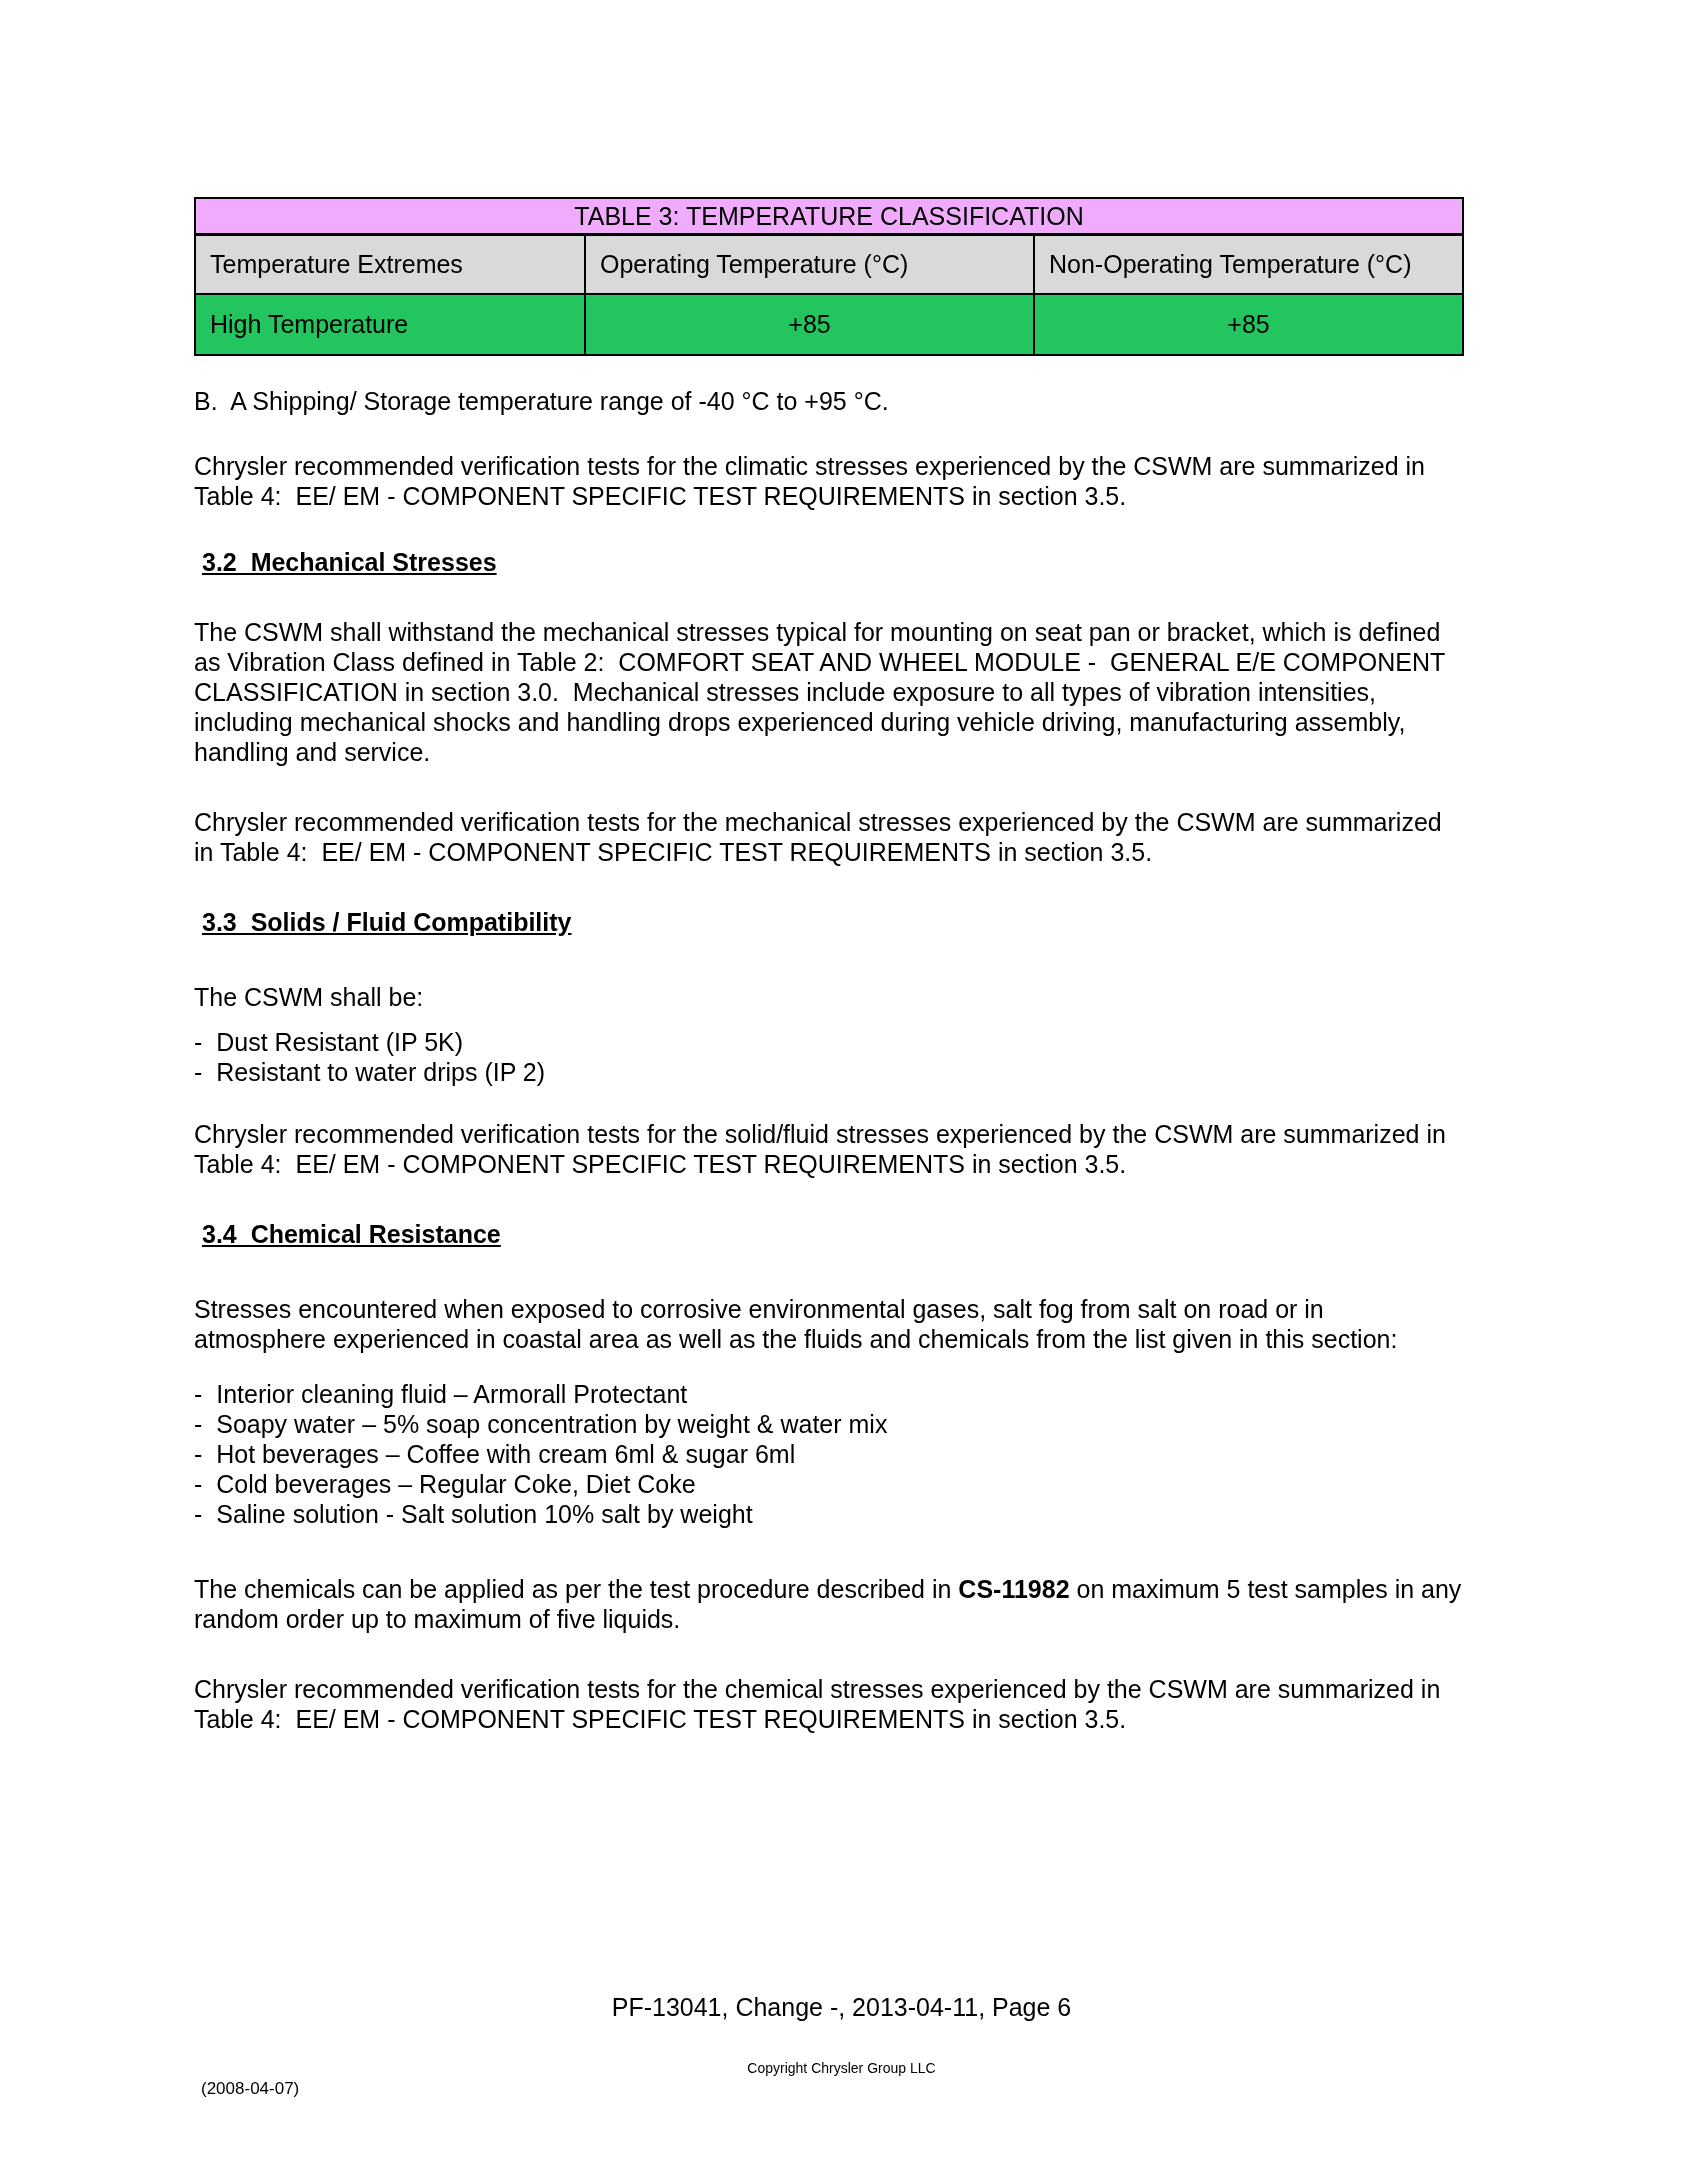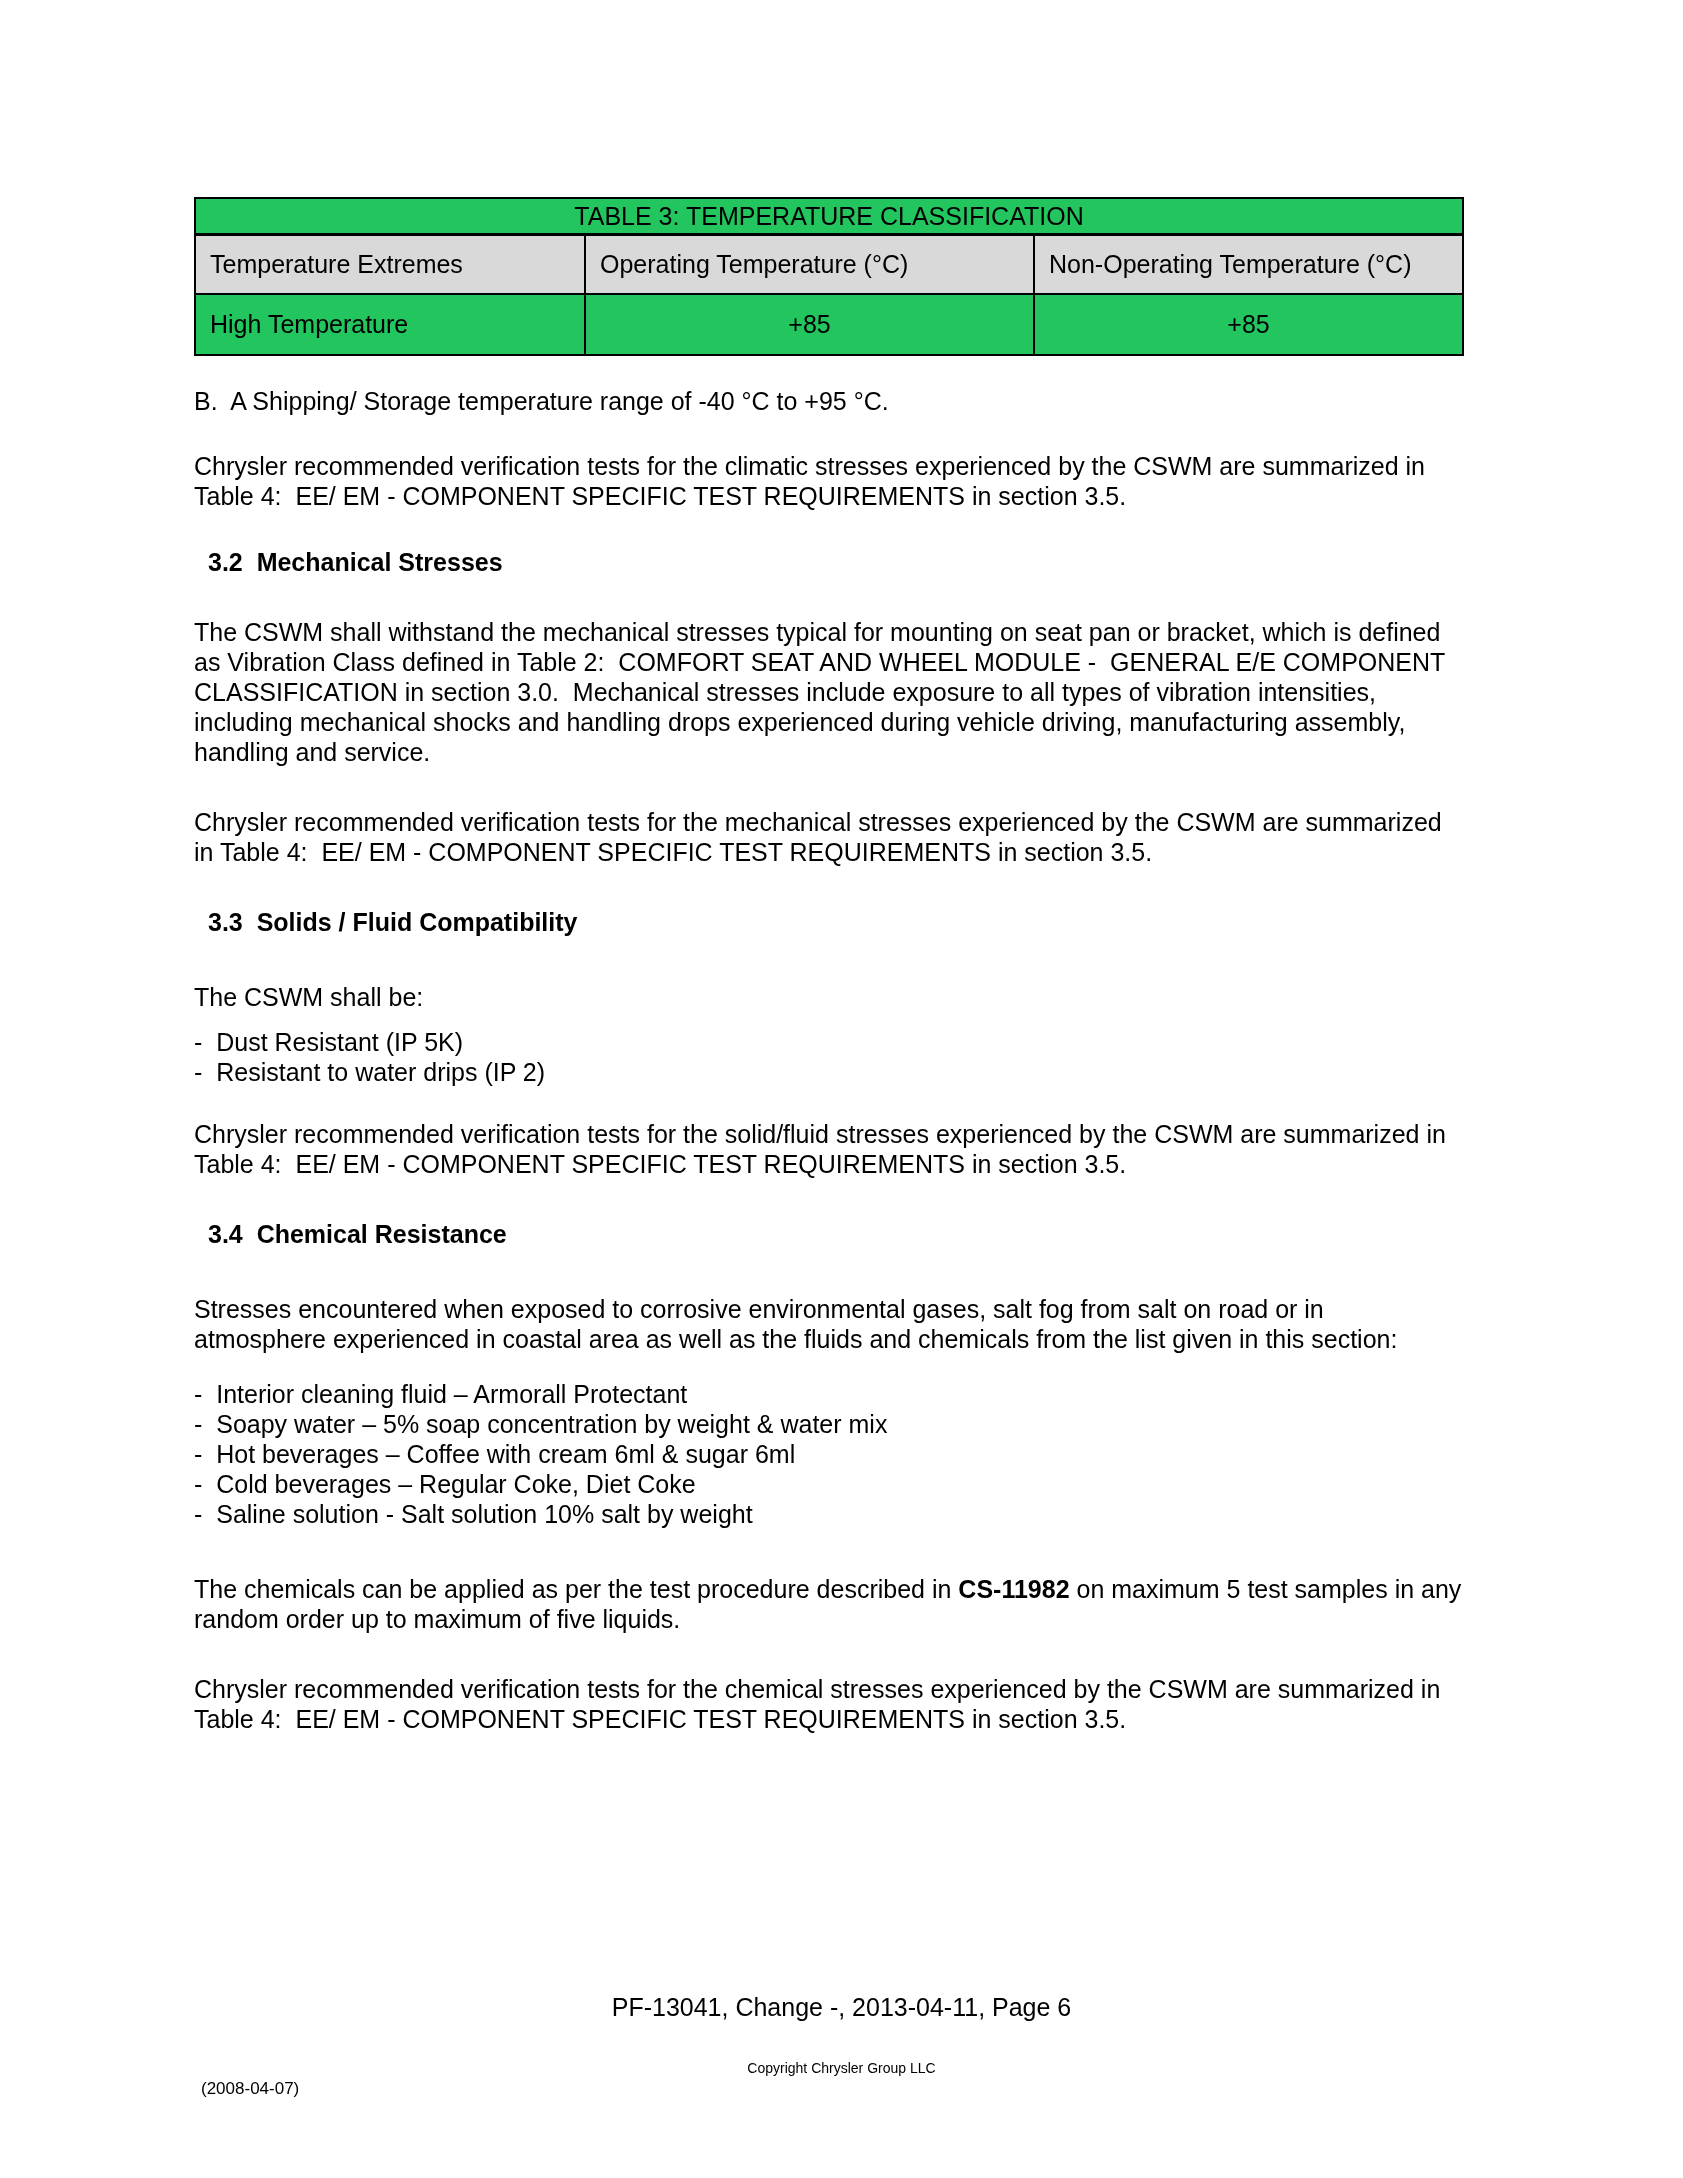--- a/index.html
+++ b/index.html
@@ -37,21 +37,21 @@
     table-layout: fixed;
     font-size: 25px;
   }
   table.temp-table td, table.temp-table th {
     border: 2px solid #000000;
     font-weight: normal;
     padding: 0 14px;
     vertical-align: middle;
   }
   tr.title-row td {
-    background: #22c55e;
+    background: #f0abfc;
     text-align: center;
     height: 36px;
     border-bottom: 3px solid #000000;
     padding: 2px 14px;
   }
   tr.header-row td {
     background: #d9d9d9;
     height: 59px;
     text-align: left;
   }
@@ -62,21 +62,22 @@
   }
   tr.data-row td.centered { text-align: center; }
   
   .para {
     white-space: pre-wrap;
     margin: 0;
   }
   .heading {
     font-weight: bold;
     white-space: pre-wrap;
-    margin: 14px;
+    margin: 8px;
+    text-decoration: underline;
   }
   .doc-list { margin: 0; padding: 0; list-style: none; }
   .doc-list li { white-space: pre-wrap; }
   .bold-inline { font-weight: bold; }
   
   .footer {
     position: absolute;
     top: 1992px;
     left: 0;
     width: 1683px;

